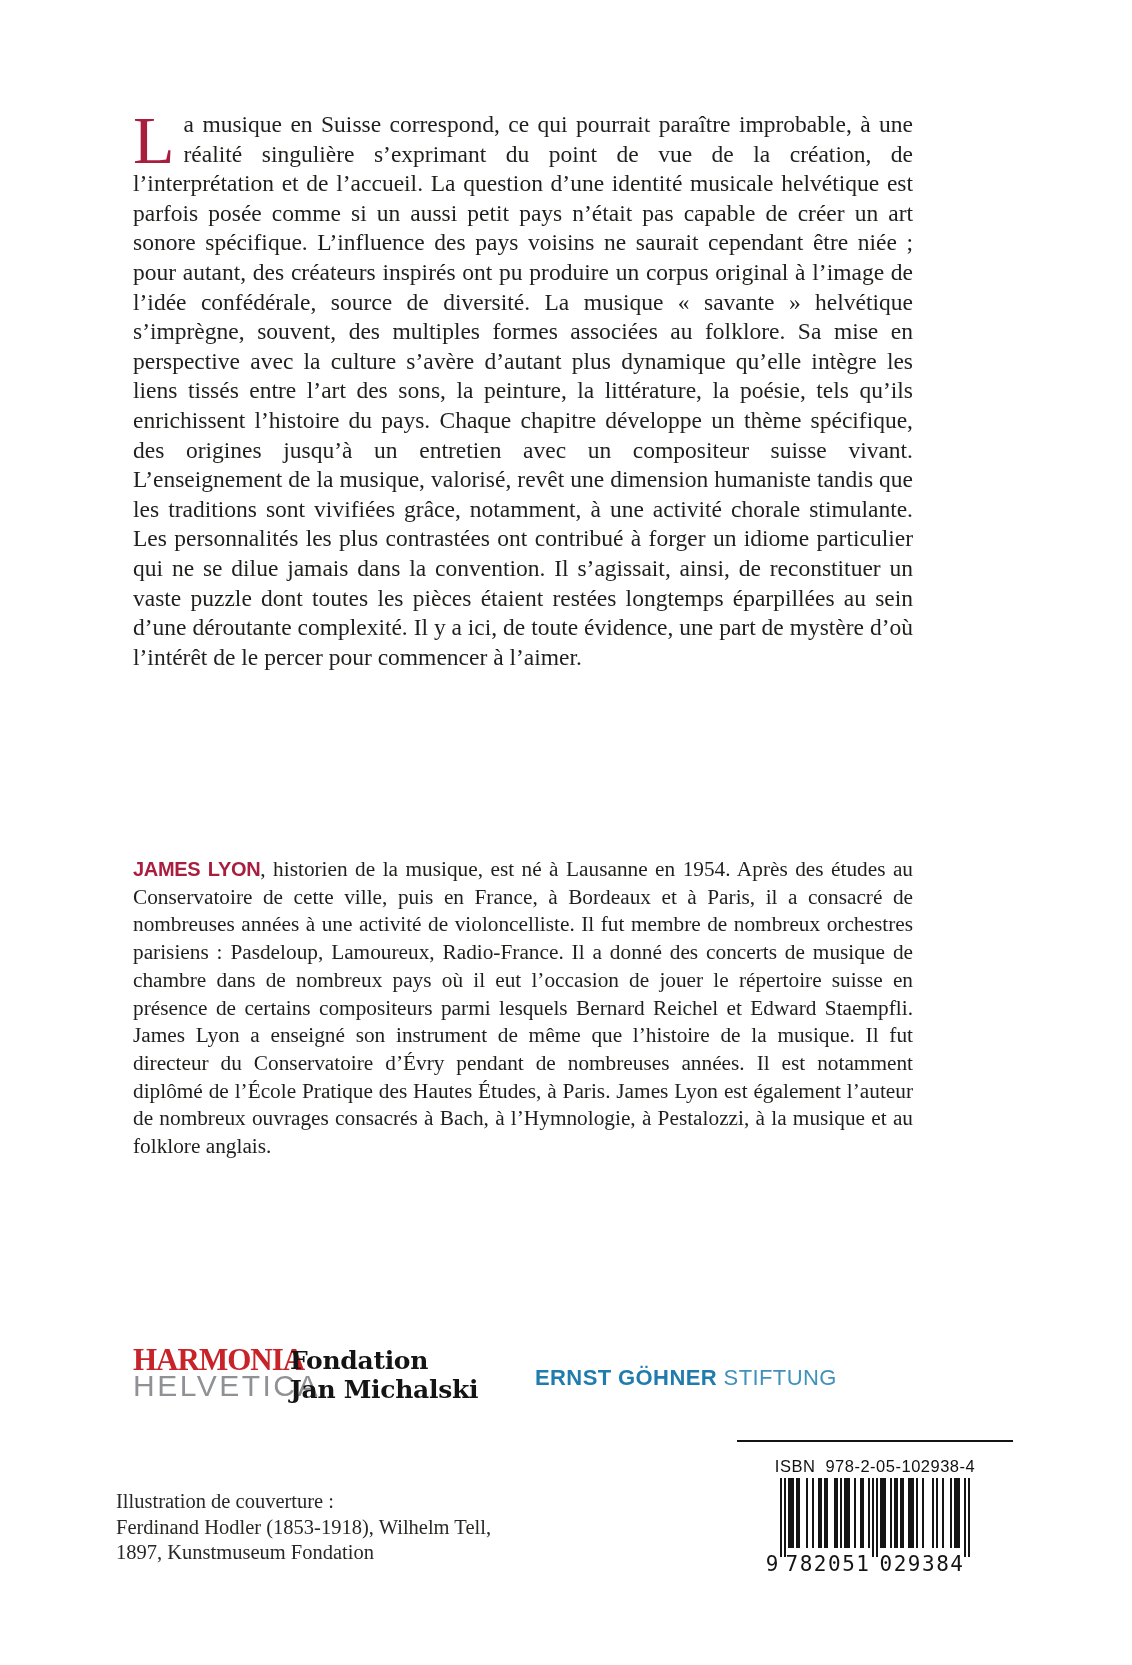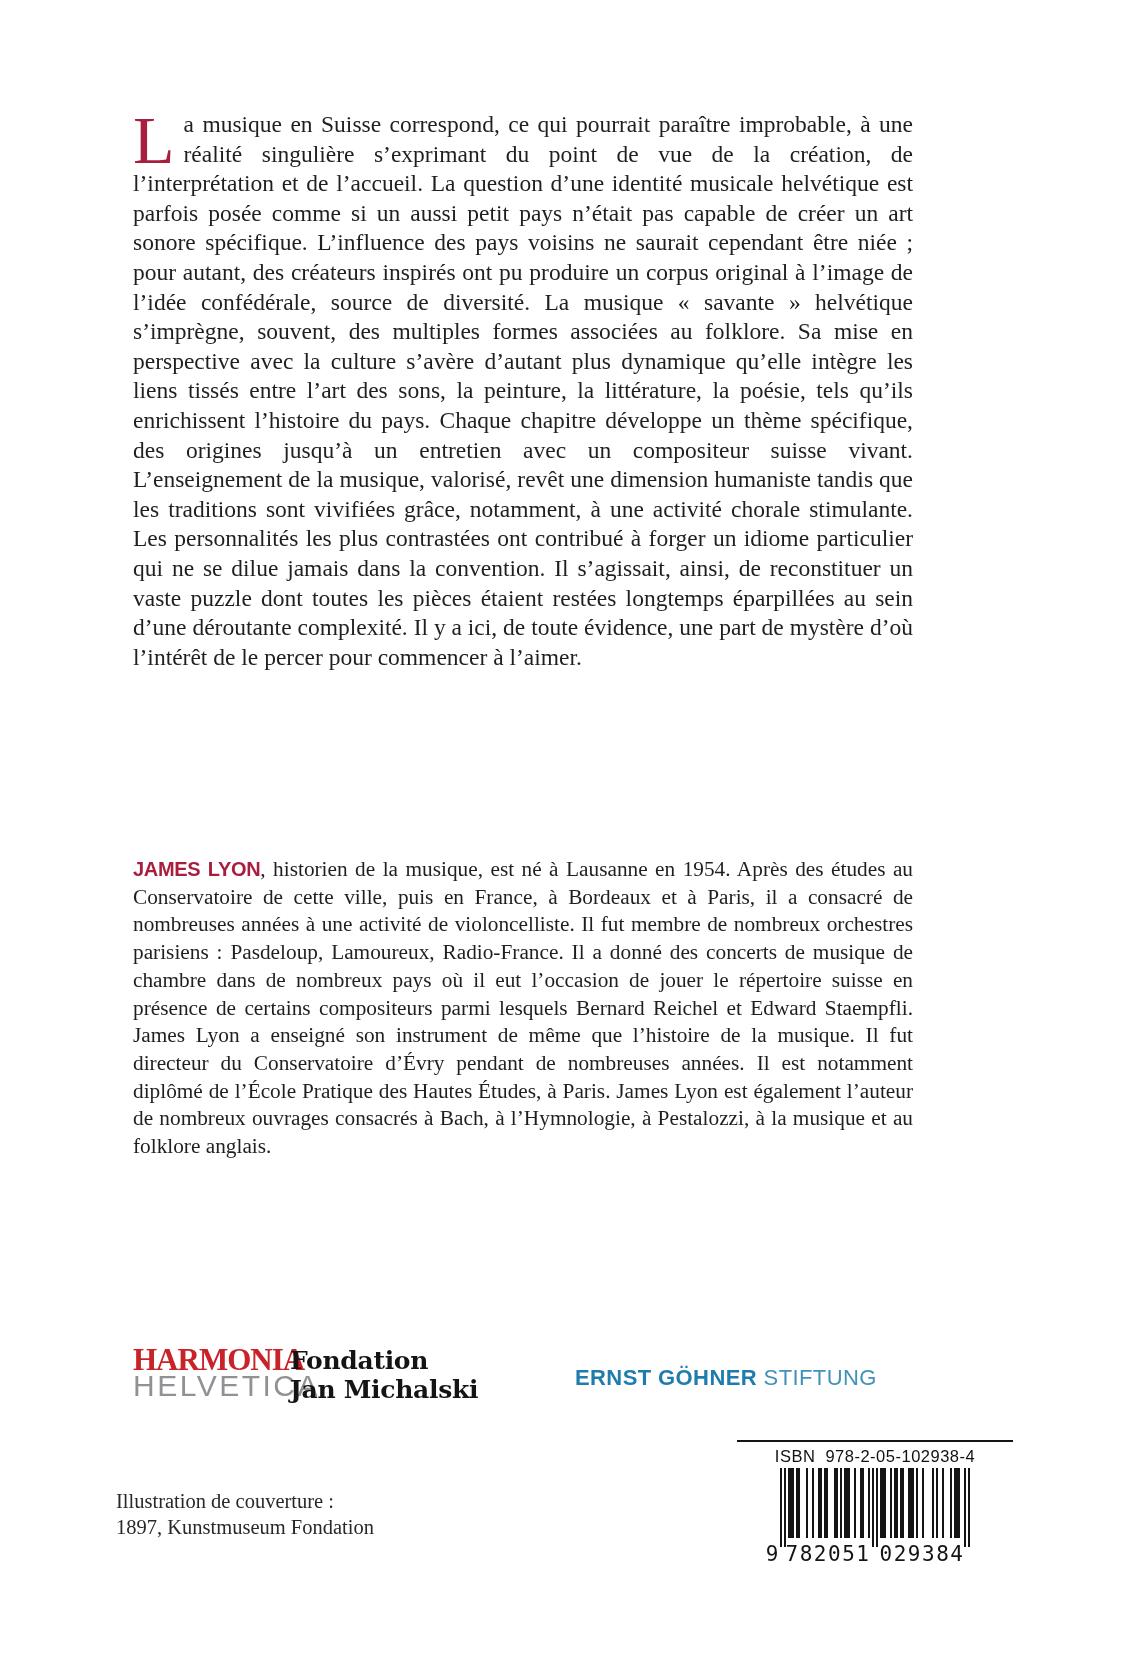--- a/index.html
+++ b/index.html
@@ -39,32 +39,31 @@
   }
   .michalski{
     position:absolute;left:157px;top:1px;
     font-family:"DejaVu Serif",serif;font-weight:bold;
     font-size:25px;line-height:29px;color:#141414;letter-spacing:-0.3px;
   }
   .gohner{
     position:absolute;left:402px;top:20px;
     font-family:"Liberation Sans",sans-serif;font-size:22px;letter-spacing:0.4px;
     white-space:nowrap;
-    margin-left:40px;
   }
   .gohner .gb{font-weight:bold;color:#1f7cad;}
   .gohner .gr{font-weight:normal;color:#4191bb;}
   
   .barcode{
     position:absolute;left:737px;top:1440px;width:276px;
     border-top:2px solid #141414;text-align:center;background:#fff;
   }
   .isbn{
     font-family:"Liberation Sans",sans-serif;font-size:16.5px;line-height:21px;
-    letter-spacing:0.5px;word-spacing:5px;color:#111;padding-top:4px;
+    letter-spacing:0.5px;word-spacing:5px;color:#111;padding-top:14px;
   }
   .barcode svg{display:block;margin:1px auto 0 auto;}
   
   .credit{
     position:absolute;left:116px;top:1489px;
     font-size:20.5px;line-height:25.5px;color:#282826;
   }
 </style>
 </head>
 <body>
@@ -145,16 +144,19 @@
         <rect x="198" y="0" width="2" height="79" fill="#141414"></rect>
         <rect x="202" y="0" width="2" height="79" fill="#141414"></rect>
         <text x="6" y="93" font-size="21" font-family="DejaVu Sans Mono, monospace" fill="#141414" text-anchor="middle">9</text>
         <text x="62" y="93" font-size="21" font-family="DejaVu Sans Mono, monospace" fill="#141414" text-anchor="middle" letter-spacing="1.5">782051</text>
         <text x="156" y="93" font-size="21" font-family="DejaVu Sans Mono, monospace" fill="#141414" text-anchor="middle" letter-spacing="1.5">029384</text>
       </svg>
   </div>
 
   <div class="credit">
     <div><span class="it">Illustration de couverture :</span></div>
+    <div>
+      <span class="it">Ferdinand Hodler (1853-1918),</span><span> Wilhelm Tell,</span>
+    </div>
     <div><span class="it">1897, Kunstmuseum Fondation</span></div>
   </div>
 
 </div>
 
 </body></html>

